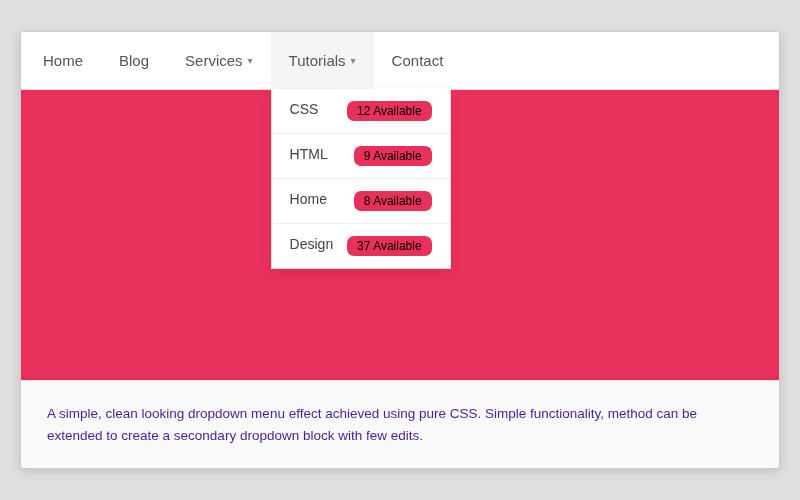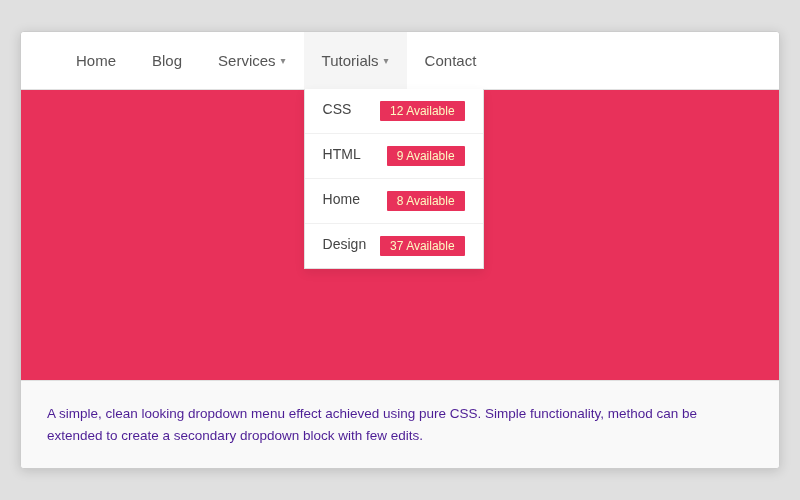--- a/index.html
+++ b/index.html
@@ -20,21 +20,21 @@
       box-shadow: 0 2px 12px rgba(0,0,0,0.15);
       overflow: hidden;
     }
 
     
     .navbar {
       background: #fff;
       border-bottom: 1px solid #e0e0e0;
       display: flex;
       align-items: stretch;
-      padding: 0 37px;
+      padding: 0 4px;
       height: 58px;
       position: relative;
     }
 
     .nav-item {
       display: flex;
       align-items: center;
       padding: 0 18px;
       font-size: 15px;
       color: #555;
@@ -77,24 +77,24 @@
       border-bottom: none;
     }
 
     
     .nav-item.tutorials-item {
       background: #f5f5f5;
     }
 
     .badge {
       background: #e8315a;
-      color: #fef9c3;
+      color: #000000;
       font-size: 12px;
       padding: 3px 10px;
-      border-radius: 1px;
+      border-radius: 7px;
       font-weight: 500;
       margin-left: 4px;
     }
 
     
     .main-content {
       background: #e8315a;
       height: 290px;
       position: relative;
     }

